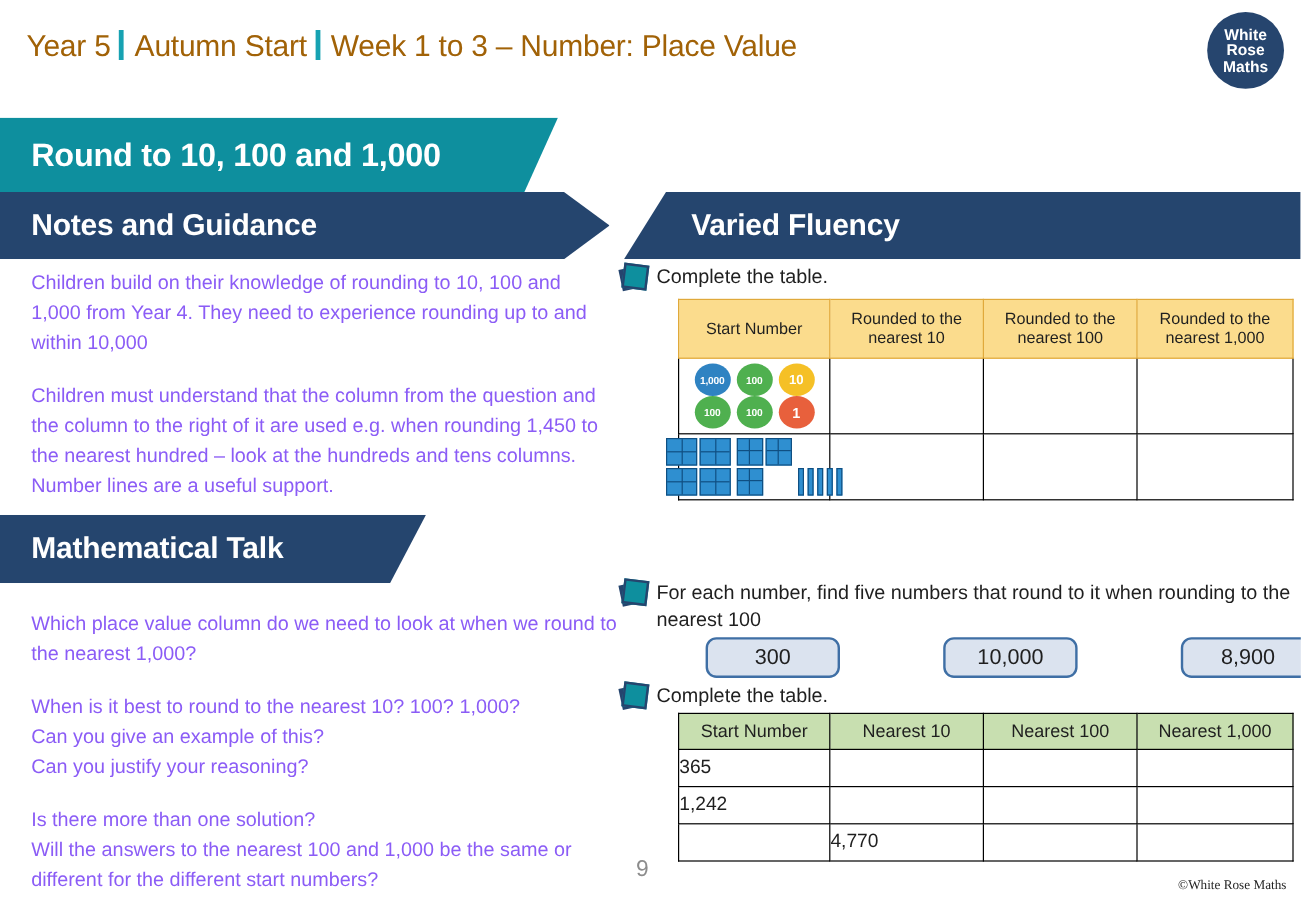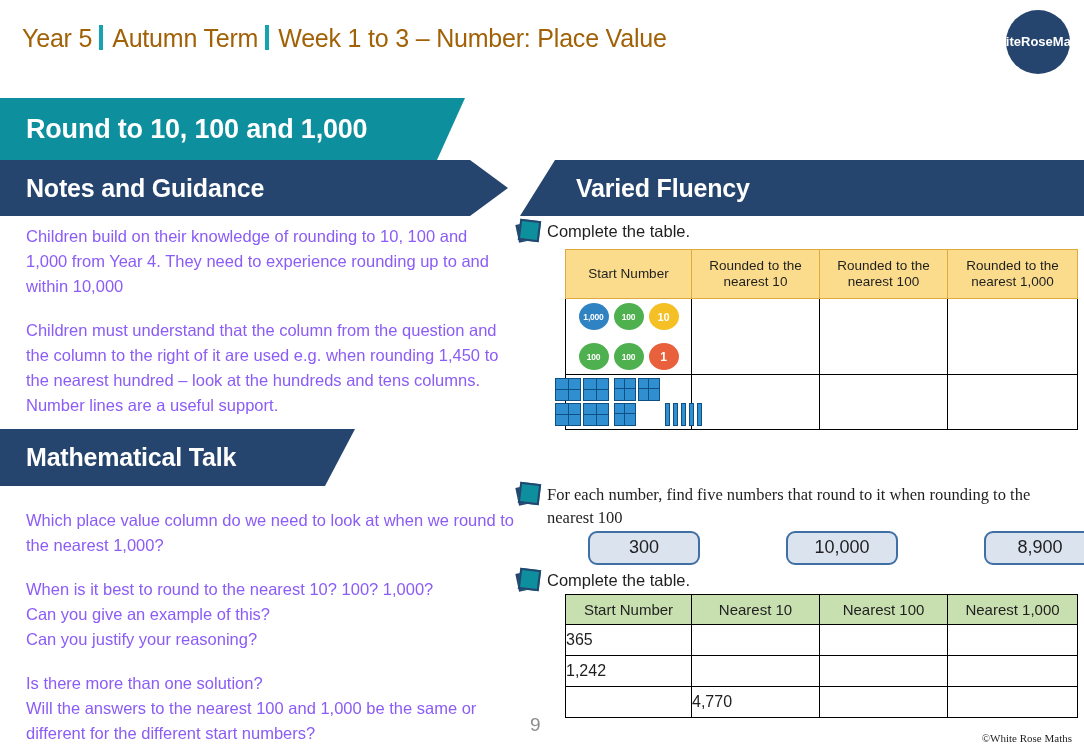--- a/index.html
+++ b/index.html
@@ -38,21 +38,21 @@
 
   
   .logo {
     position: absolute;
     top: 10px; right: 14px;
     width: 64px; height: 64px;
     border-radius: 50%;
     background: #26456e;
     color: #ffffff;
     display: flex;
-    flex-direction: row;
+    flex-direction: column;
     align-items: center;
     justify-content: center;
     line-height: 1.05;
     font-size: 13px;
     font-weight: bold;
   }
   .logo .l2 { position: relative; }
   .logo .l2::before {
     content: "";
     position: absolute;
@@ -147,21 +147,21 @@
   
   .qrow {
     position: absolute;
     display: flex;
     align-items: flex-start;
     gap: 9px;
     font-size: 16.5px;
     line-height: 23px;
   }
   #q1 { left: 516px; top: 220px; width: 560px; }
-  #q2 { left: 516px; top: 483px; width: 560px; font-family: Liberation Serif, serif; }
+  #q2 { left: 516px; top: 483px; width: 560px; }
   #q3 { left: 516px; top: 569px; width: 560px; }
 
   
   table {
     border-collapse: collapse;
     position: absolute;
     table-layout: fixed;
   }
   #table-vf {
     left: 565px; top: 249px;
@@ -202,21 +202,21 @@
     border: 1.5px solid #000000;
     height: 31px;
     vertical-align: middle;
     font-size: 16px;
   }
 
   
   .counters {
     display: inline-grid;
     grid-template-columns: repeat(3, 30px);
-    gap: 13px 5px;
+    gap: 0 5px;
     padding: 4px 0;
     text-align: center;
   }
   .counter {
     width: 30px; height: 27px;
     border-radius: 50%;
     display: flex;
     align-items: center;
     justify-content: center;
     color: #ffffff;
@@ -305,21 +305,21 @@
     font-family: "Liberation Serif", serif;
     color: #1f1f1f;
   }
 </style>
 </head>
 <body>
 
 <div class="page-header">
   <span class="seg">Year 5</span>
   <span class="hdr-bar"></span>
-  <span class="seg">Autumn Term</span>
+  <span class="seg">Autumn Start</span>
   <span class="hdr-bar"></span>
   <span class="seg">Week 1 to 3 – Number: Place Value</span>
 </div>
 
 <div class="logo">
   <span class="l1">White</span>
   <span class="l2">Rose</span>
   <span class="l3">Maths</span>
 </div>
 

